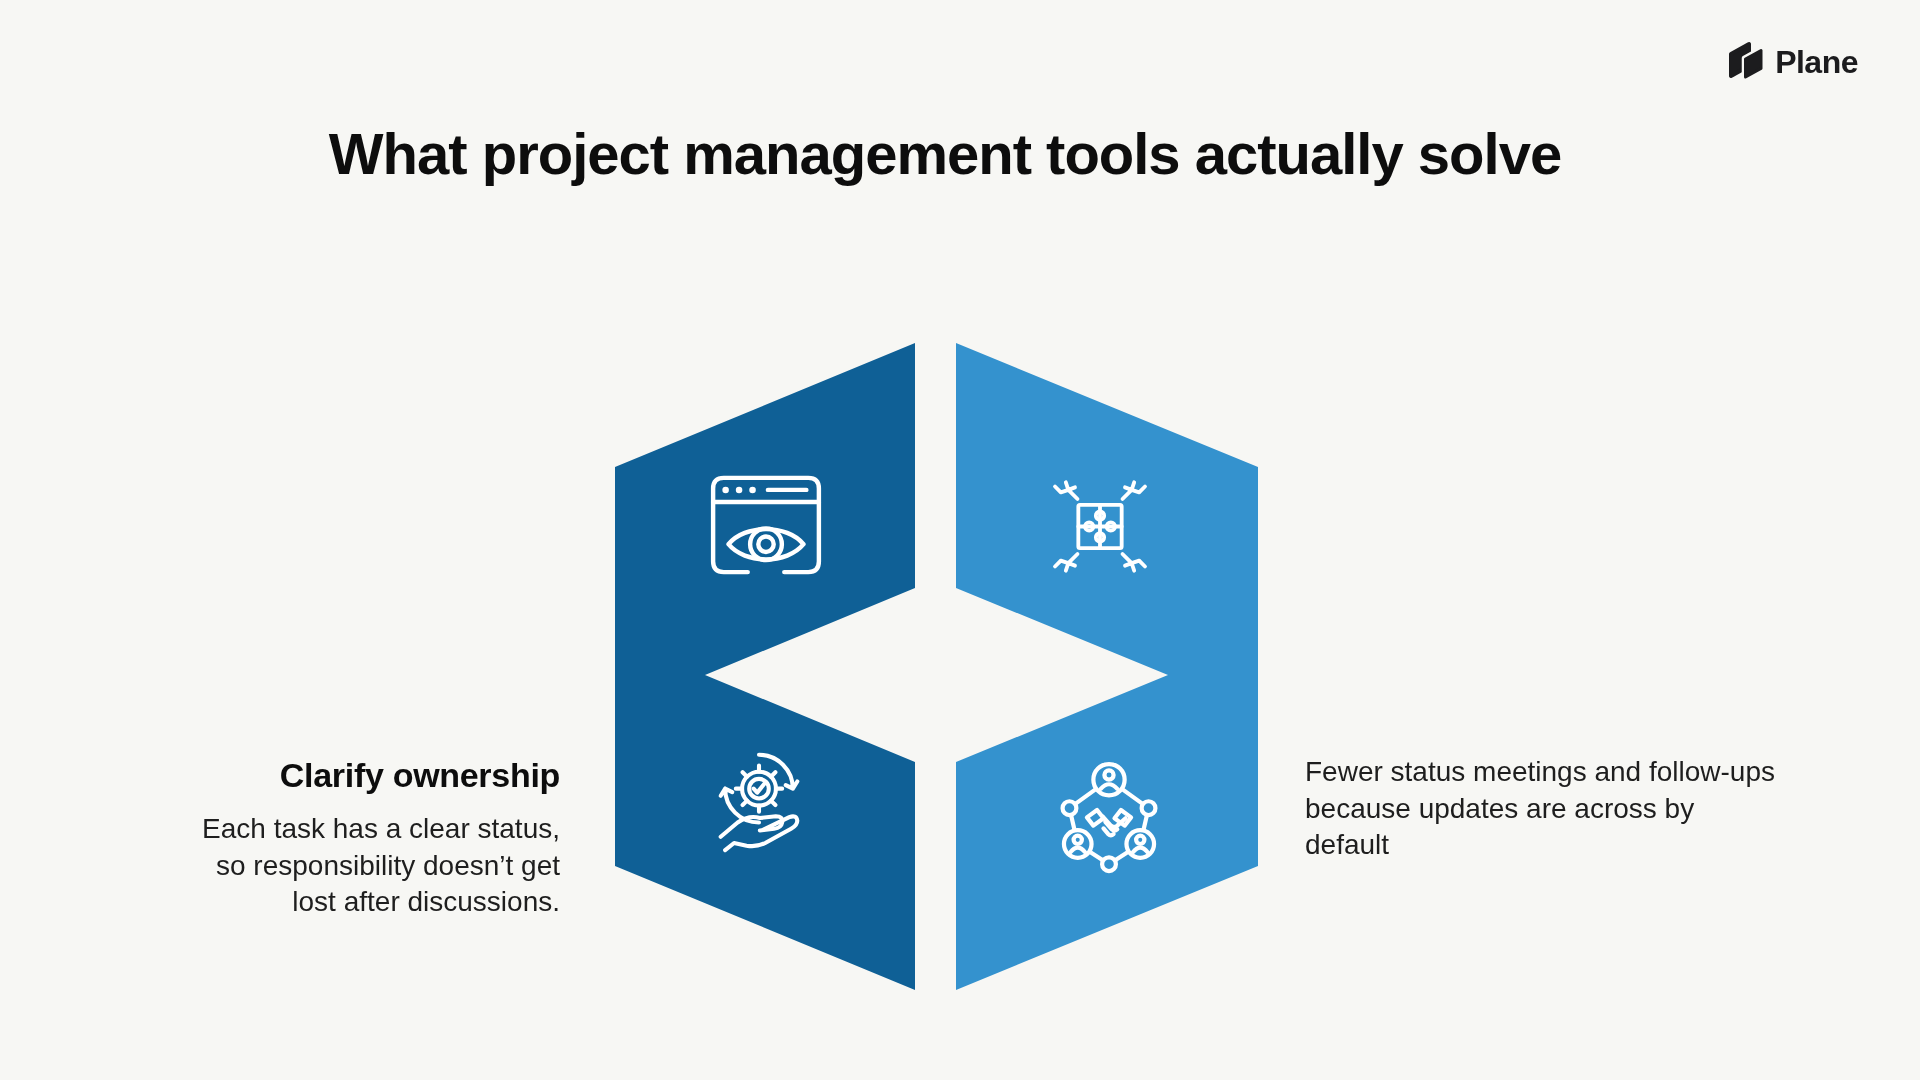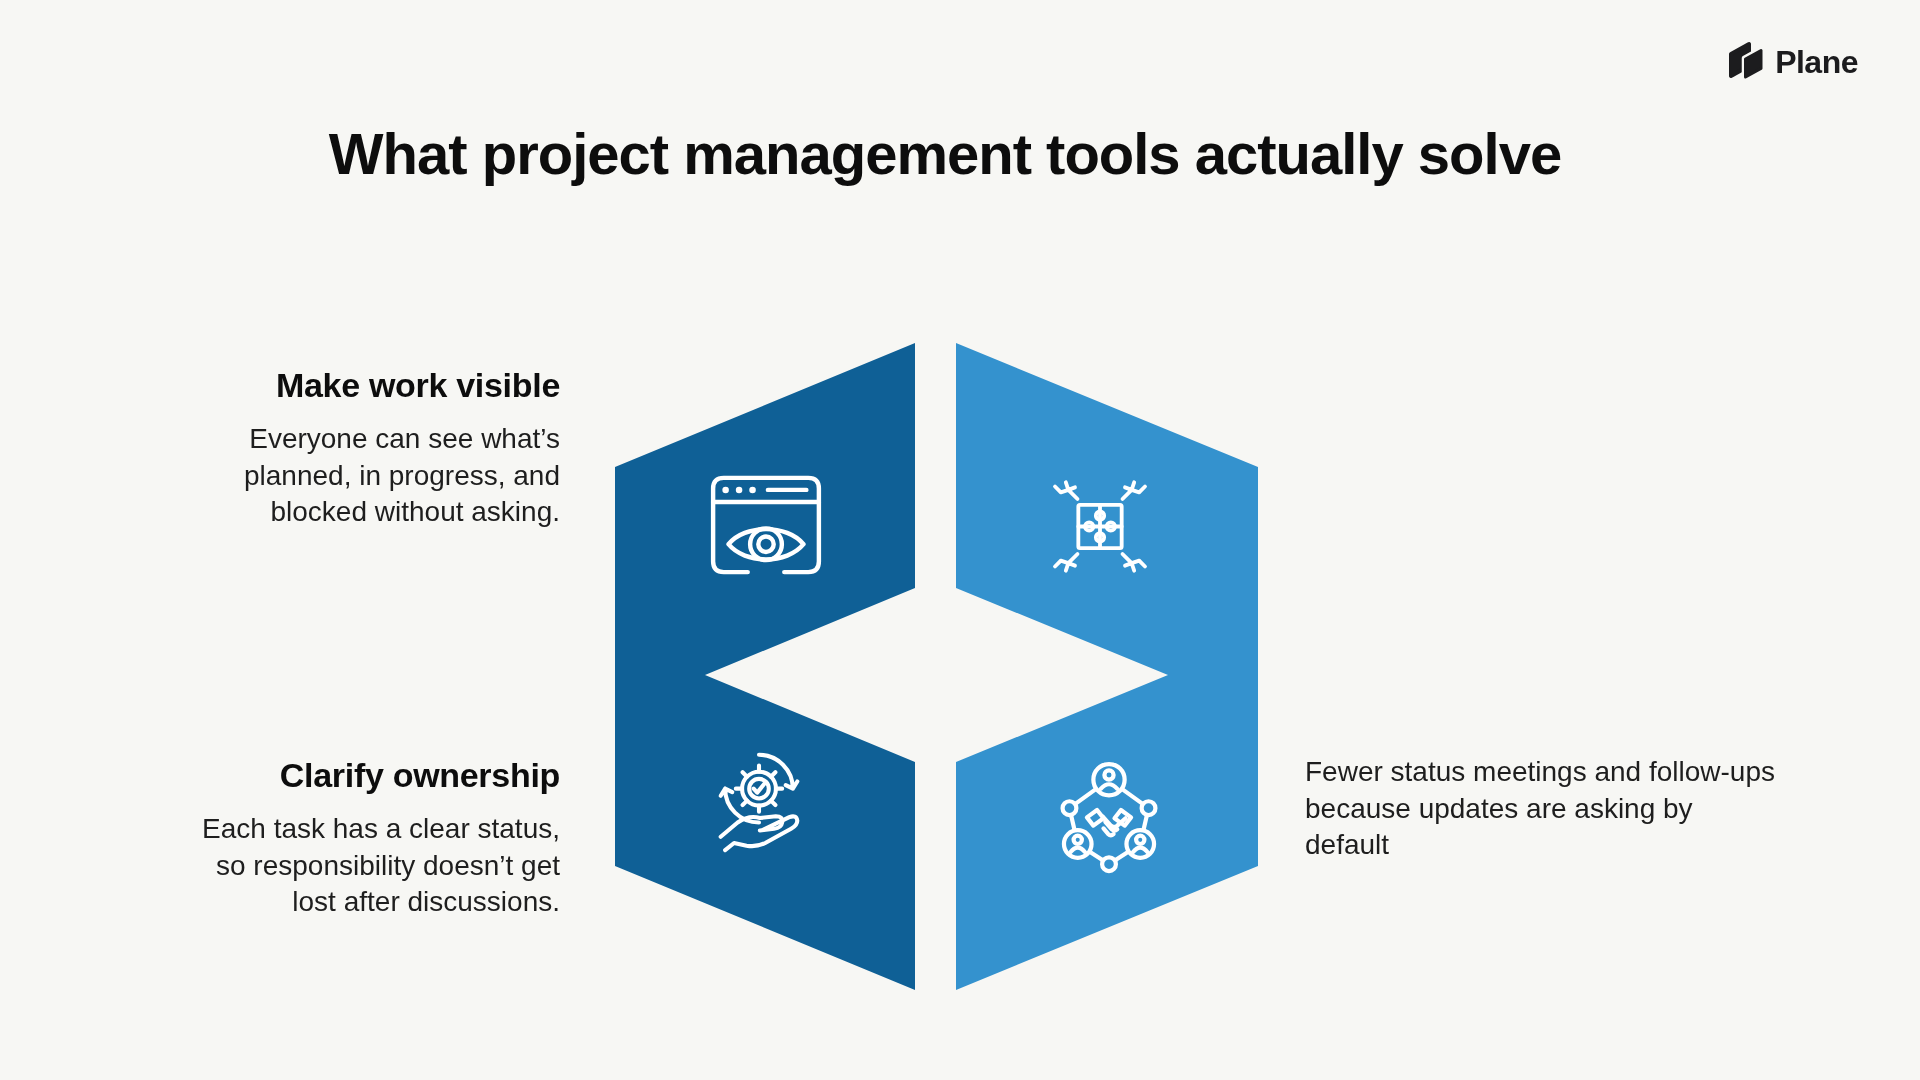--- a/index.html
+++ b/index.html
@@ -134,34 +134,28 @@
       <path d="M20 106 Q28 96 36 106"></path>
       <circle class="mask-light" cx="96" cy="97" r="15"></circle>
       <circle cx="96" cy="92.5" r="4.5"></circle>
       <path d="M88 106 Q96 96 104 106"></path>
       <path class="mask-light" d="M38 68 l11 -8 l7 9 l-11 8 Z"></path>
       <path class="mask-light" d="M86 68 l-11 -8 l-7 9 l11 8 Z"></path>
       <path d="M55 67 l9 10 q3 3 7 0 l9 -8 M58 73 l7 8 q3 3 6 0 M56 80 l5 6 q3 3 6 0"></path>
     </svg>
   </div>
 
-  <div class="qblock q-left q-top">
-    <h2>Make work visible</h2>
-    <p>Everyone can see what’s
-planned, in progress, and
-blocked without asking.</p>
-  </div>
 
 
   <div class="qblock q-left q-bottom">
     <h2>Clarify ownership</h2>
     <p>Each task has a clear status,
 so responsibility doesn’t get
 lost after discussions.</p>
   </div>
 
   <div class="qblock q-right q-bottom">
     <p>Fewer status meetings and follow-ups
-because updates are asking by
+because updates are across by
 default</p>
   </div>
 
 </div>
 
 </body></html>

